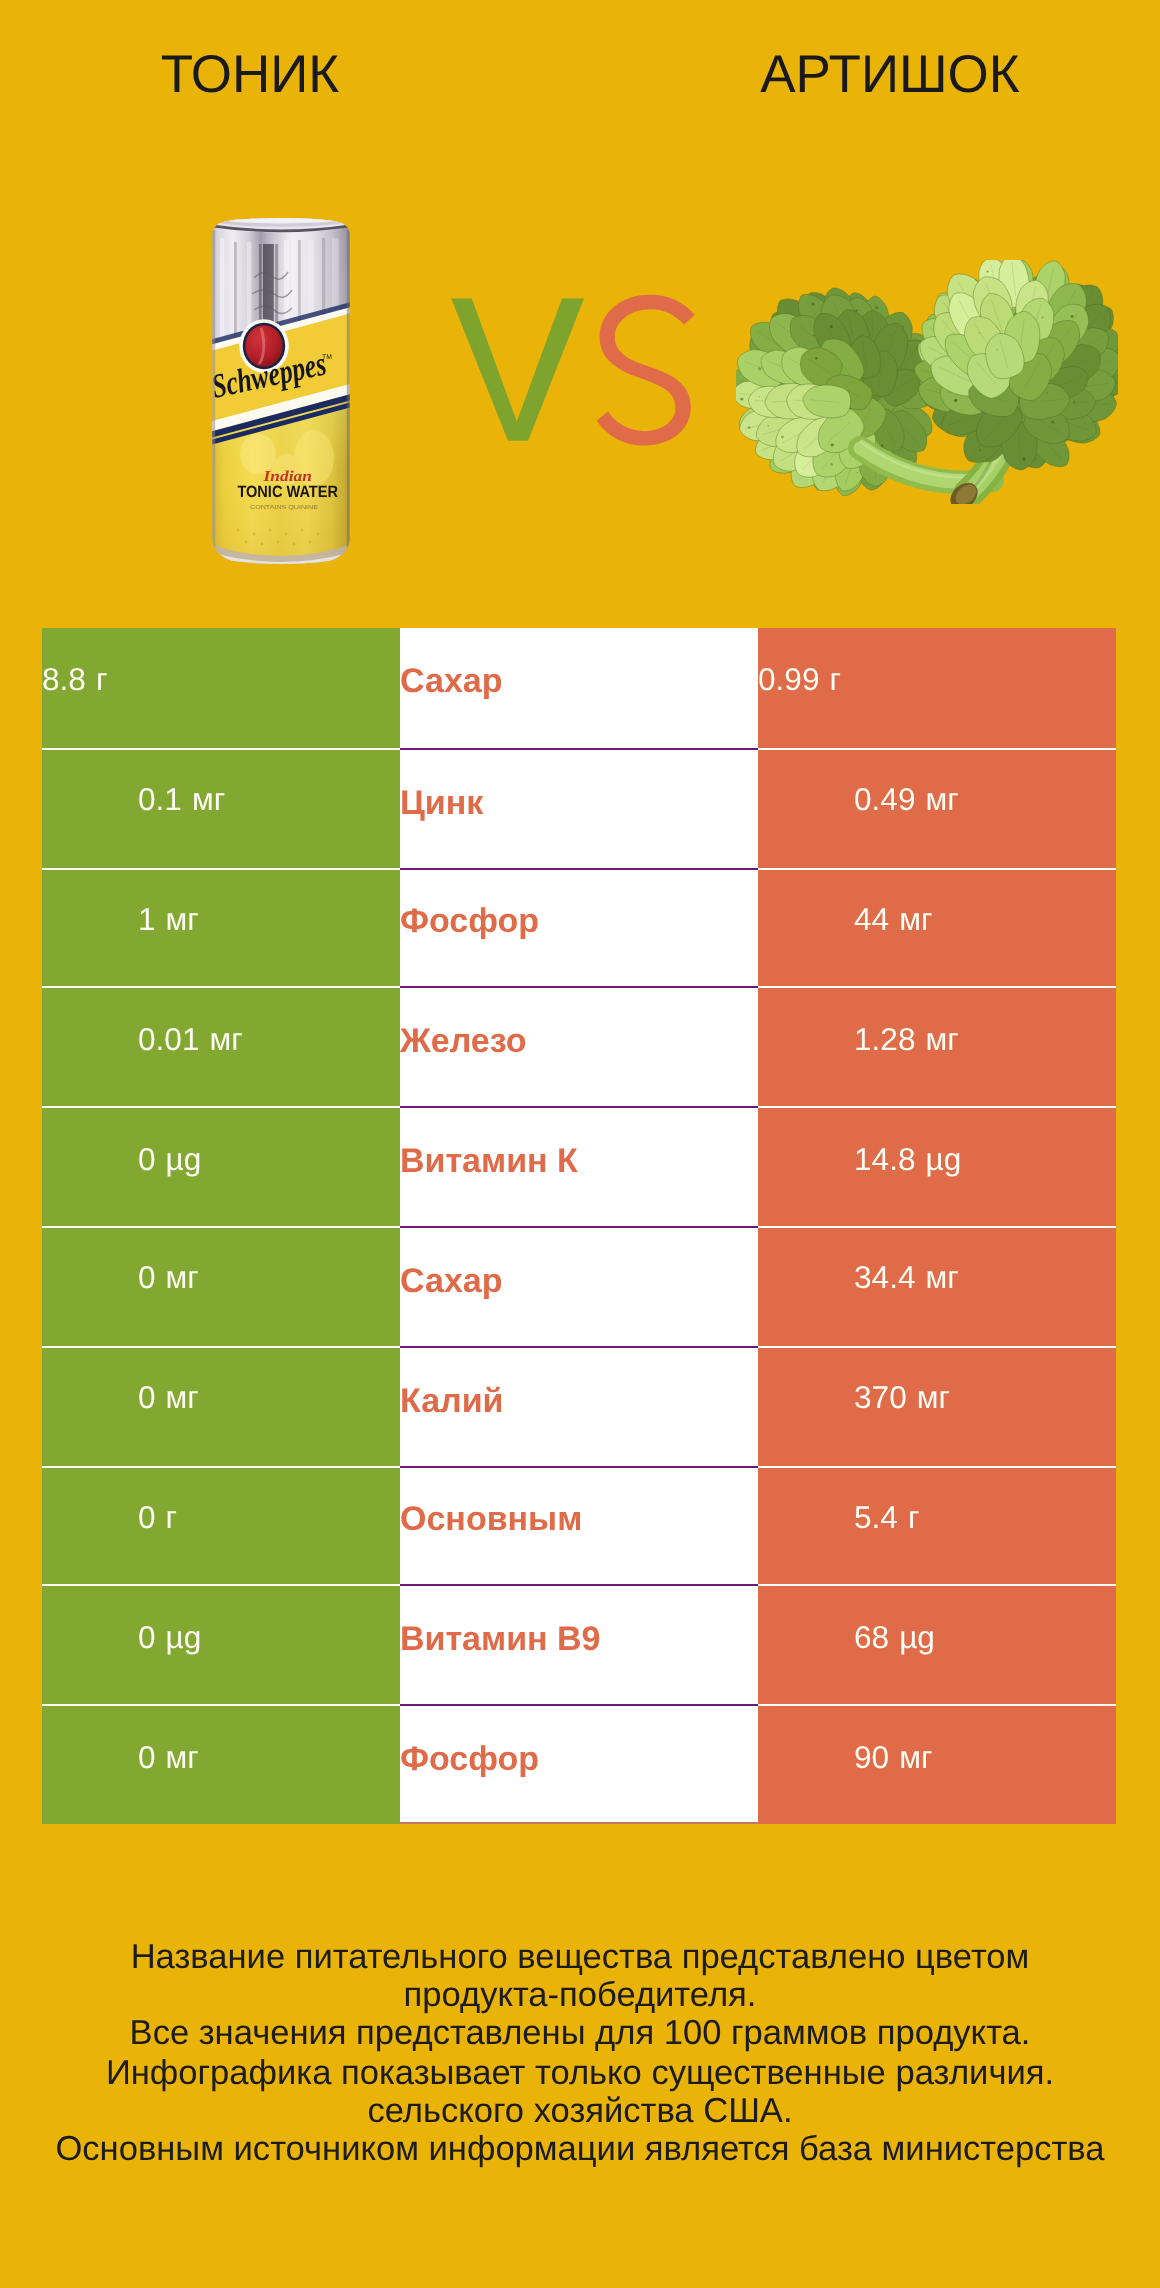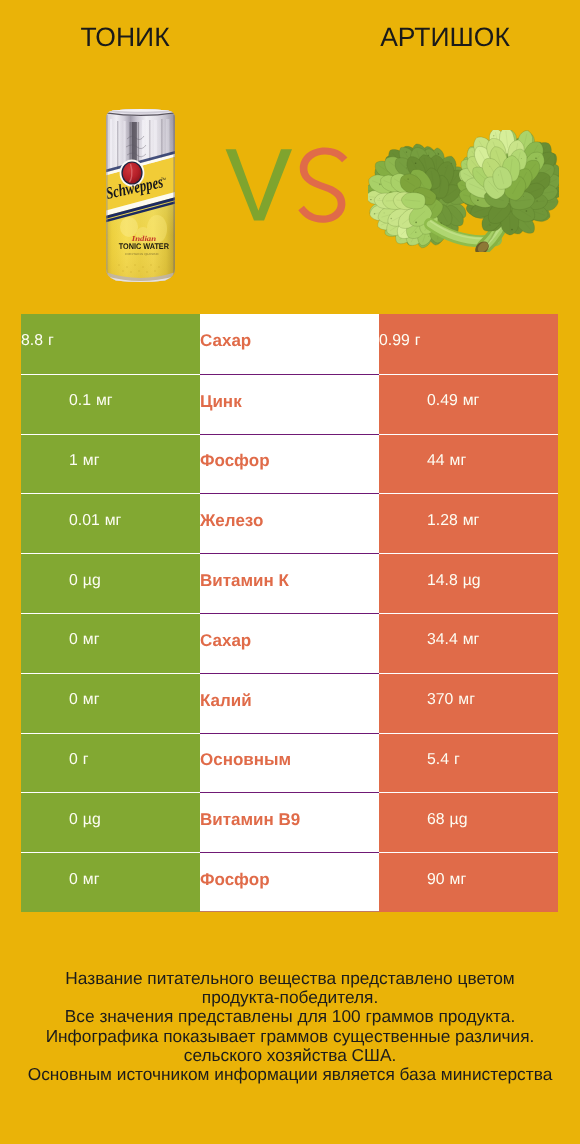--- a/index.html
+++ b/index.html
@@ -746,17 +746,17 @@
         <div class="cellR">
           <span class="val">90<span class="u">мг</span></span>
         </div>
       </div>
     </div>
 
   <div class="foot" id="foot">
       <div>Название питательного вещества представлено цветом</div>
       <div>продукта-победителя.</div>
       <div>Все значения представлены для 100 граммов продукта.</div>
-      <div>Инфографика показывает граммов существенные различия.</div>
+      <div>Инфографика показывает только существенные различия.</div>
       <div>сельского хозяйства США.</div>
       <div>Основным источником информации является база министерства</div>
     </div>
 </div>
 
 </body></html>

